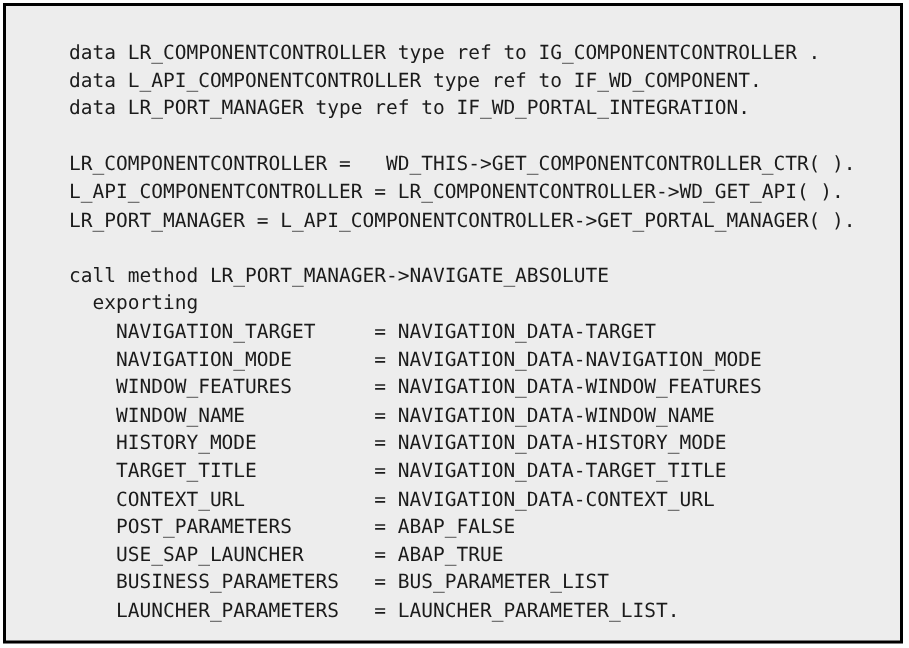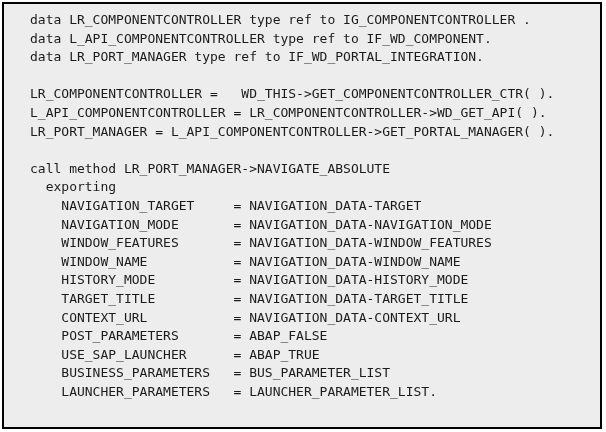--- a/index.html
+++ b/index.html
@@ -14,21 +14,21 @@
     position: absolute;
     left: 2px;
     top: 2px;
     width: 600px;
     height: 427px;
     box-sizing: border-box;
     border: 2px solid #000000;
     background: #ededed;
   }
   .code-block {
-    margin: 0;
+    margin: 16px;
     padding: 7px 0 0 26px;
     font-family: "DejaVu Sans Mono", "Liberation Mono", monospace;
     font-size: 13px;
     line-height: 18.6px;
     color: #1b1b1b;
   }
   .code-line {
     white-space: pre;
     height: 18.6px;
   }

